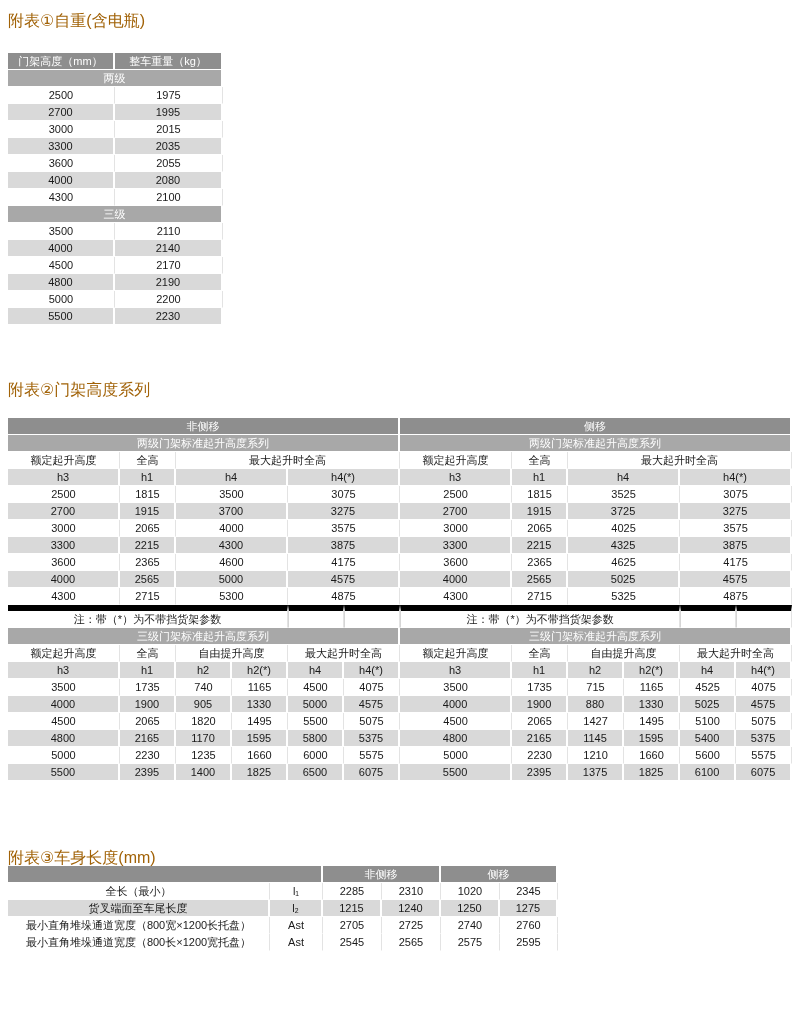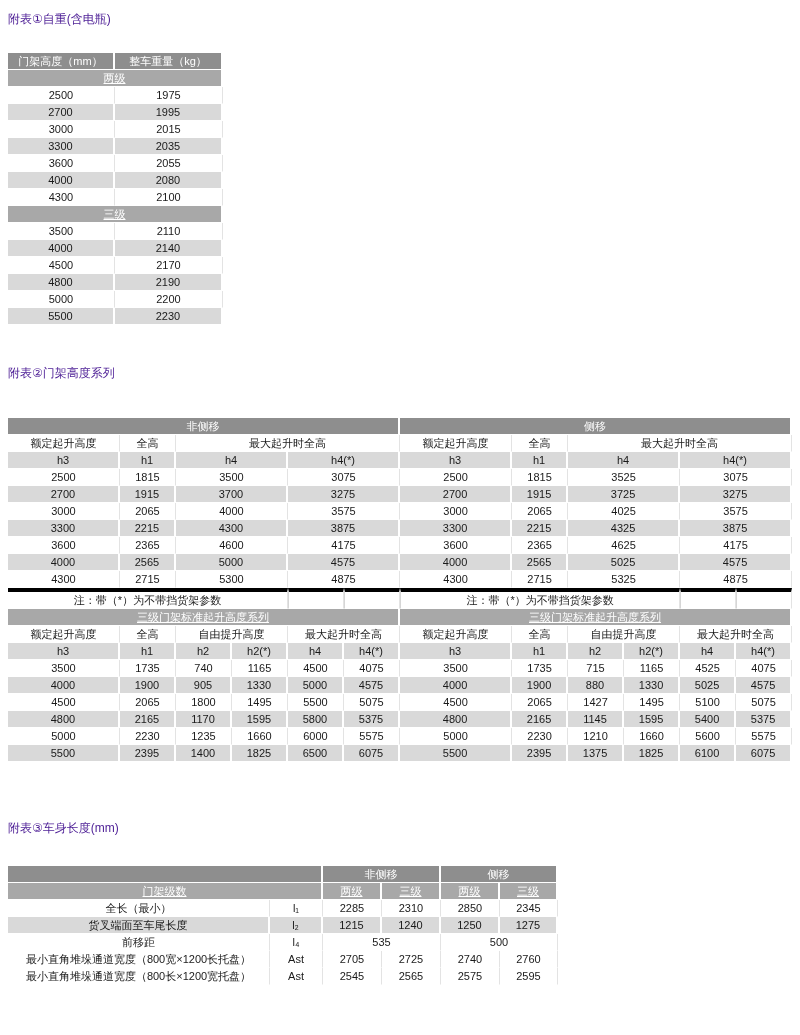--- a/index.html
+++ b/index.html
@@ -9,36 +9,36 @@
     --txt:#1a1a1a;
   }
   *{box-sizing:border-box;}
   html,body{margin:0;padding:0;}
   body{
     width:800px;height:1035px;position:relative;background:#ffffff;
     font-family:"Liberation Sans","DejaVu Sans",sans-serif;
     color:var(--txt);
   }
   .title{
-    position:absolute;left:8px;font-size:12px;color:#4c1d95;white-space:nowrap;
+    position:absolute;left:8px;font-size:16px;color:#a16207;white-space:nowrap;
   }
   table{
     position:absolute;border-collapse:separate;border-spacing:0;table-layout:fixed;
   }
   td{
     height:16px;line-height:16px;padding:0;text-align:center;vertical-align:middle;
     font-size:11px;color:var(--txt);white-space:nowrap;overflow:hidden;
     border-right:2px solid #ffffff;border-bottom:1px solid #ffffff;
   }
   td.w{background:#ffffff;border-right:1px solid #e3e3e3;}
   td.alt{background:var(--alt);}
   td.hdark{background:var(--hdark);color:#ffffff;}
-  td.hmid{background:var(--hmid);color:#ffffff;text-decoration:underline;}
+  td.hmid{background:var(--hmid);color:#ffffff;}
   td.vl{border-left:1px solid #d6d6d6;}
-  tr.note-row td{border-top:4px solid #000000;}
+  tr.note-row td{border-top:6px solid #000000;}
   #t1{left:8px;top:53px;width:215px;}
   #t2{left:8px;top:418px;width:784px;}
   #t3{left:8px;top:866px;width:550px;}
 </style>
 </head>
 <body>
 
 <div class="title" style="top:11px">附表①自重(含电瓶)</div>
 <table id="t1">
   <colgroup>
@@ -104,40 +104,44 @@
         <td class="w">5000</td>
         <td class="w">2200</td>
       </tr>
       <tr>
         <td class="alt">5500</td>
         <td class="alt">2230</td>
       </tr>
     </tbody>
 </table>
 
-<div class="title" style="top:365px">附表②门架高度系列</div>
+<div class="title" style="top:380px">附表②门架高度系列</div>
 <table id="t2">
   <colgroup>
     <col style="width:112px">
       <col style="width:56px">
       <col style="width:56px">
       <col style="width:56px">
       <col style="width:56px">
       <col style="width:56px">
     <col style="width:112px">
       <col style="width:56px">
       <col style="width:56px">
       <col style="width:56px">
       <col style="width:56px">
       <col style="width:56px">
   </colgroup>
   <tbody>
       <tr>
         <td colspan="6" class="hdark">非侧移</td>
         <td colspan="6" class="hdark">侧移</td>
+      </tr>
+      <tr>
+        <td colspan="6" class="hmid">两级门架标准起升高度系列</td>
+        <td colspan="6" class="hmid">两级门架标准起升高度系列</td>
       </tr>
       <tr>
         <td class="w">额定起升高度</td>
         <td class="w">全高</td>
         <td colspan="4" class="w">最大起升时全高</td>
         <td class="w">额定起升高度</td>
         <td class="w">全高</td>
         <td colspan="4" class="w">最大起升时全高</td>
       </tr>
       <tr>
@@ -280,21 +284,21 @@
         <td class="alt">4000</td>
         <td class="alt">1900</td>
         <td class="alt">880</td>
         <td class="alt">1330</td>
         <td class="alt">5025</td>
         <td class="alt">4575</td>
       </tr>
       <tr>
         <td class="w">4500</td>
         <td class="w">2065</td>
-        <td class="w">1800</td>
+        <td class="w">1820</td>
         <td class="w">1495</td>
         <td class="w">5500</td>
         <td class="w">5075</td>
         <td class="w">4500</td>
         <td class="w">2065</td>
         <td class="w">1427</td>
         <td class="w">1495</td>
         <td class="w">5100</td>
         <td class="w">5075</td>
       </tr>
@@ -336,66 +340,53 @@
         <td class="alt">5500</td>
         <td class="alt">2395</td>
         <td class="alt">1375</td>
         <td class="alt">1825</td>
         <td class="alt">6100</td>
         <td class="alt">6075</td>
       </tr>
     </tbody>
 </table>
 
-<div class="title" style="top:820px">附表③车身长度(mm)</div>
+<div class="title" style="top:848px">附表③车身长度(mm)</div>
 <table id="t3">
   <colgroup>
     <col style="width:262px">
       <col style="width:53px">
       <col style="width:59px">
       <col style="width:59px">
       <col style="width:59px">
       <col style="width:58px">
   </colgroup>
   <tbody>
       <tr>
         <td colspan="2" class="hdark"></td>
         <td colspan="2" class="hdark">非侧移</td>
         <td colspan="2" class="hdark">侧移</td>
       </tr>
       <tr>
-        <td colspan="2" class="hmid">门架级数</td>
-        <td class="hmid">两级</td>
-        <td class="hmid">三级</td>
-        <td class="hmid">两级</td>
-        <td class="hmid">三级</td>
-      </tr>
-      <tr>
         <td class="w">全长（最小）</td>
         <td class="w">l₁</td>
         <td class="w">2285</td>
         <td class="w">2310</td>
-        <td class="w">2850</td>
+        <td class="w">1020</td>
         <td class="w">2345</td>
       </tr>
       <tr>
         <td class="alt">货叉端面至车尾长度</td>
         <td class="alt">l₂</td>
         <td class="alt">1215</td>
         <td class="alt">1240</td>
         <td class="alt">1250</td>
         <td class="alt">1275</td>
       </tr>
       <tr>
-        <td class="w">前移距</td>
-        <td class="w">l₄</td>
-        <td colspan="2" class="w">535</td>
-        <td colspan="2" class="w">500</td>
-      </tr>
-      <tr>
         <td class="w">最小直角堆垛通道宽度（800宽×1200长托盘）</td>
         <td class="w">Ast</td>
         <td class="w">2705</td>
         <td class="w">2725</td>
         <td class="w">2740</td>
         <td class="w">2760</td>
       </tr>
       <tr>
         <td class="w">最小直角堆垛通道宽度（800长×1200宽托盘）</td>
         <td class="w">Ast</td>

